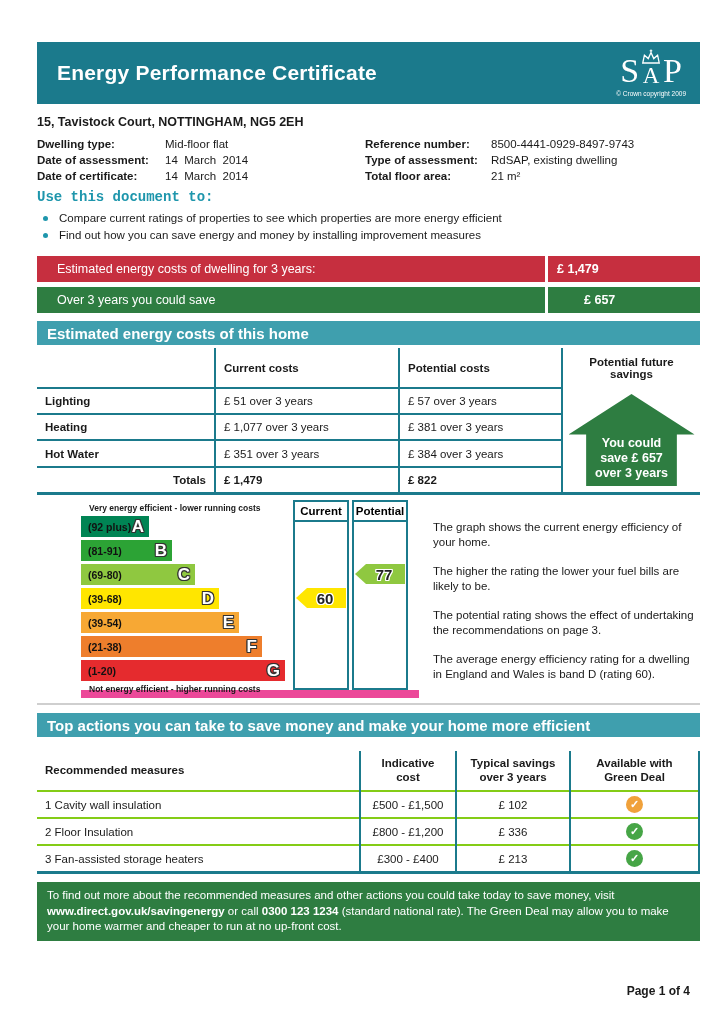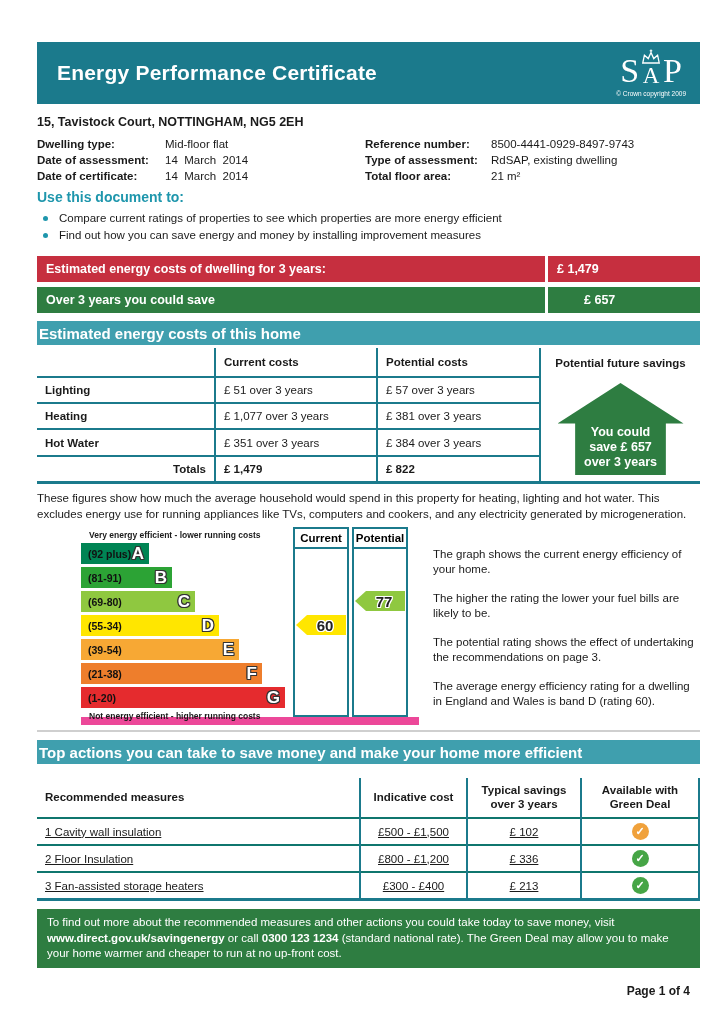--- a/index.html
+++ b/index.html
@@ -16,43 +16,43 @@
   .sap-a-wrap { display:flex; flex-direction:column; align-items:center; margin:0 1px; }
   .sap-a { font-size:23px; }
   .sap-copyright { font-size:6.5px; margin-top:3px; align-self:flex-end; }
 
   
   .property-address { margin-top:11px; font-size:12.5px; font-weight:bold; color:#1a1a1a; }
   .details-grid { margin-top:9px; display:grid; grid-template-columns:128px 200px 126px 1fr; row-gap:4px; font-size:11.5px; color:#1a1a1a; }
   .detail-label { font-weight:bold; }
   .detail-value { white-space:pre-wrap; }
 
-  .use-doc-heading { margin-top:7px; font-size:14px; font-weight:bold; }
+  .use-doc-heading { margin-top:7px; font-size:14px; font-weight:bold;font-family:Liberation Mono, monospace; }
   .bullet-list { margin-top:5px; list-style:none; }
   .bullet-list li { position:relative; padding-left:22px; font-size:11.5px; line-height:16.5px; color:#1a1a1a; }
   .bullet-list li::before { content:""; position:absolute; left:6px; top:6px; width:5px; height:5px; border-radius:50%; background:#1e96ac; }
 
   
   .bars { margin-top:13px; }
   .summary-bar { display:flex; height:26px; margin-bottom:5px; }
-  .bar-label { flex:1; color:#fff; font-weight:bold; font-size:12.5px; display:flex; align-items:center; padding-left:9px; }
+  .bar-label { flex:1; color:#fff; font-weight:normal; font-size:12.5px; display:flex; align-items:center; padding-left:20px; }
   .bar-value { width:152px; margin-left:3px; color:#fff; font-weight:bold; font-size:12.5px; display:flex; align-items:center; padding-left:9px; }
 
   
-  .section-heading { height:24px; display:flex; align-items:center; padding-left:2px; color:#fff; font-size:15px; font-weight:bold; margin-top:8px; }
+  .section-heading { height:24px; display:flex; align-items:center; padding-left:10px; color:#fff; font-size:15px; font-weight:bold; margin-top:8px; }
 
   
   table { border-collapse:collapse; width:100%; font-size:11.5px; color:#1a1a1a; }
   .costs-table { margin-top:3px; border-bottom:3px solid #1b7a8c; }
   .costs-table th, .costs-table td { padding:4px 8px; text-align:left; }
   .costs-table th { font-weight:bold; padding-top:8px; padding-bottom:8px; }
   .costs-table .v { border-left:2px solid #1b7a8c; }
   .costs-table tbody td { border-top:2px solid #1b7a8c; }
   .costs-table td.house-cell { border-top:none; text-align:center; vertical-align:middle; padding:4px; }
-  .col-label { width:178px; } .col-current { width:162px; } .col-potential { width:163px; }
+  .col-label { width:178px; } .col-current { width:184px; } .col-potential { width:163px; }
   .th-savings { text-align:center !important; }
   .totals-label { text-align:right !important; font-weight:bold; }
   .totals-val { font-weight:bold; }
   .savings-house { width:126px; height:92px; margin:2px auto; clip-path:polygon(50% 0, 100% 44%, 86% 44%, 86% 100%, 14% 100%, 14% 44%, 0 44%); display:flex; flex-direction:column; justify-content:flex-end; align-items:center; padding-bottom:5px; color:#fff; font-weight:bold; font-size:12.5px; line-height:15px; text-align:center; }
 
   .costs-note { margin-top:7px; font-size:11.5px; line-height:15.5px; color:#1a1a1a; }
 
   
   .eer-wrap { margin-top:5px; display:flex; }
   .eer-chart { position:relative; width:338px; height:198px; border-bottom:8px solid #ec4899; flex-shrink:0;margin-left:44px; }
@@ -75,23 +75,23 @@
   .eer-description p { margin-bottom:14px; }
 
   .grey-rule { margin-top:5px; border-top:2px solid #cfcfcf; }
 
   
   .actions-table { margin-top:14px; border-bottom:3px solid #1b7a8c; }
   .actions-table th, .actions-table td { padding:4px 8px; }
   .actions-table th { font-weight:bold; font-size:11.5px; line-height:13.5px; vertical-align:middle; padding-top:6px; padding-bottom:6px; }
   .actions-table .v { border-left:2px solid #1b7a8c; }
   .actions-table .vr { border-right:2px solid #1b7a8c; }
-  .actions-table tbody td { border-top:2px solid #0f766e; height:24px;text-decoration:underline; }
+  .actions-table tbody td { border-top:2px solid #84cc16; height:24px; }
   .th-measures { text-align:left; width:323px; }
-  .th-cost { width:107px; }
+  .th-cost { width:96px; }
   .th-save { width:114px; text-align:center; }
   .th-deal { text-align:center; }
   .td-center { text-align:center; }
   .check-circle { display:inline-block; width:17px; height:17px; border-radius:50%; color:#fff; font-size:11px; font-weight:bold; line-height:17px; text-align:center; vertical-align:middle; }
 
   
   .info-box { margin-top:8px; padding:6px 10px; color:#fff; font-size:11.5px; line-height:15.5px; }
   .page-footer { position:absolute; right:34px; bottom:26px; font-size:12px; font-weight:bold; color:#1a1a1a; }
 </style>
 </head>
@@ -187,41 +187,40 @@
         <td class="v">£ 384 over 3 years</td>
       </tr>
       <tr>
         <td class="totals-label">Totals</td>
         <td class="v totals-val">£ 1,479</td>
         <td class="v totals-val">£ 822</td>
       </tr>
     </tbody>
   </table>
 
-  <div class="costs-note">These figures show how much the average household would spend in this property for heating, lighting and hot water. This excludes energy use for running appliances like TVs, computers and cookers, and any electricity generated by microgeneration.</div>
 
 
   <div class="eer-wrap">
     <div class="eer-chart">
       <div class="chart-side-label chart-top-label">Very energy efficient - lower running costs</div>
 
       <div class="band-row" style="top: 16px; left: 0px; width: 68px; background: rgb(0, 132, 84);">
         <span class="band-range">(92 plus)</span>
         <span class="band-letter">A</span>
       </div>
       <div class="band-row" style="top: 40px; left: 0px; width: 91px; background: rgb(44, 163, 53);">
         <span class="band-range">(81-91)</span>
         <span class="band-letter">B</span>
       </div>
       <div class="band-row" style="top: 64px; left: 0px; width: 114px; background: rgb(143, 200, 64);">
         <span class="band-range">(69-80)</span>
         <span class="band-letter">C</span>
       </div>
       <div class="band-row" style="top: 88px; left: 0px; width: 138px; background: rgb(255, 230, 0);">
-        <span class="band-range">(55-34)</span>
+        <span class="band-range">(39-68)</span>
         <span class="band-letter">D</span>
       </div>
       <div class="band-row" style="top: 112px; left: 0px; width: 158px; background: rgb(247, 168, 52);">
         <span class="band-range">(39-54)</span>
         <span class="band-letter">E</span>
       </div>
       <div class="band-row" style="top: 136px; left: 0px; width: 181px; background: rgb(238, 126, 44);">
         <span class="band-range">(21-38)</span>
         <span class="band-letter">F</span>
       </div>

